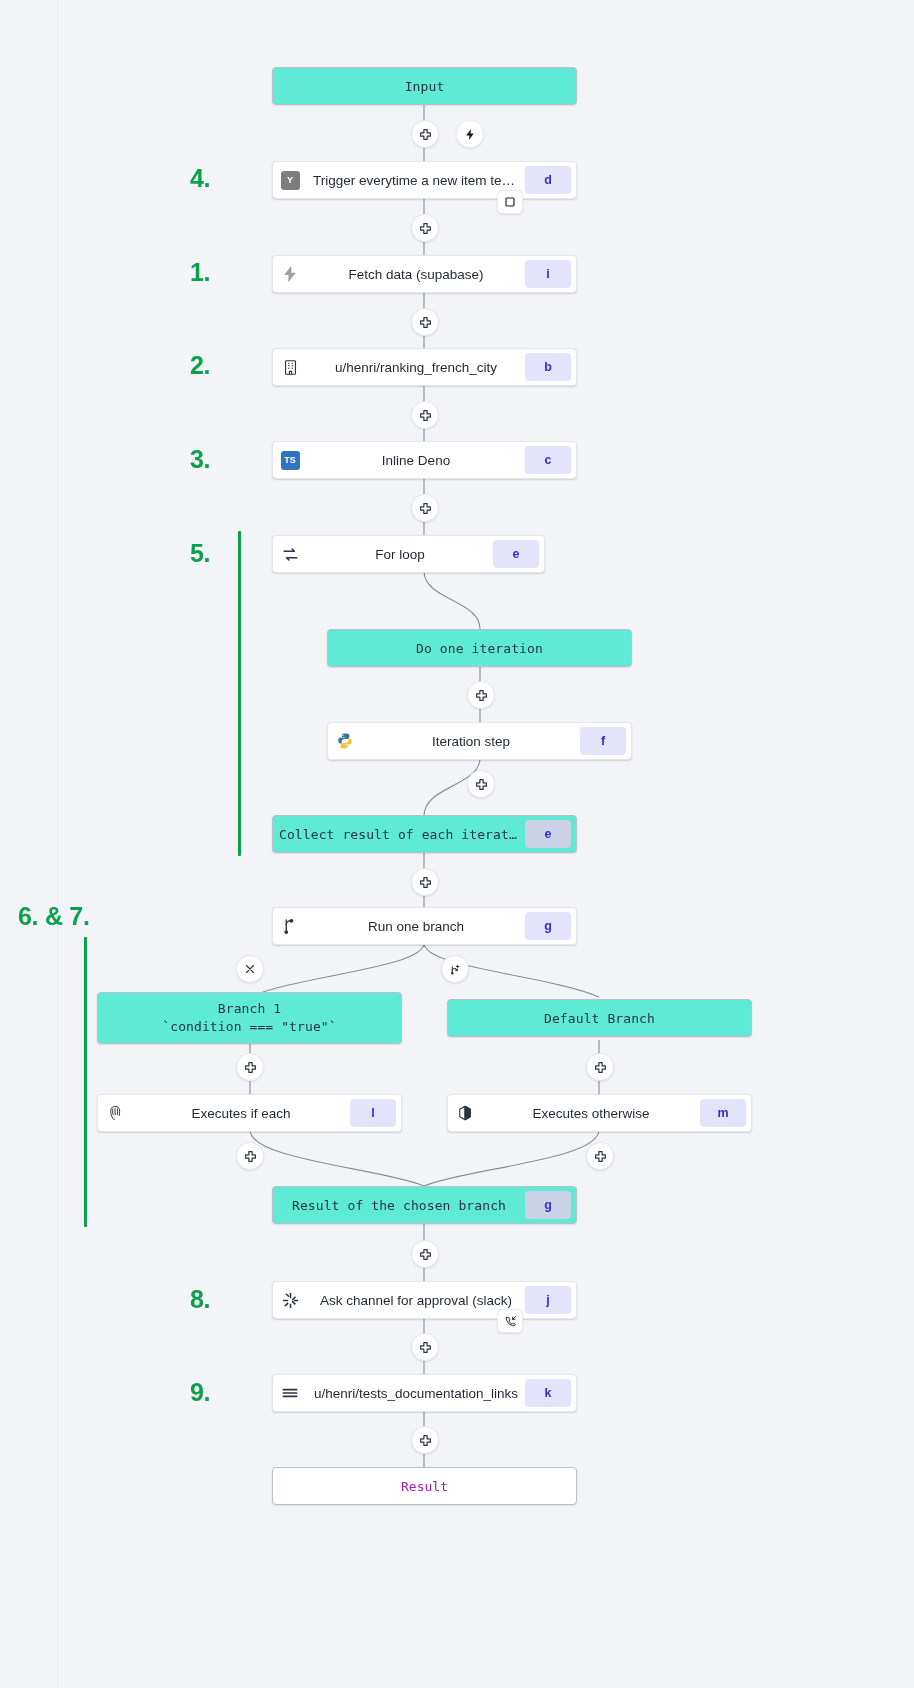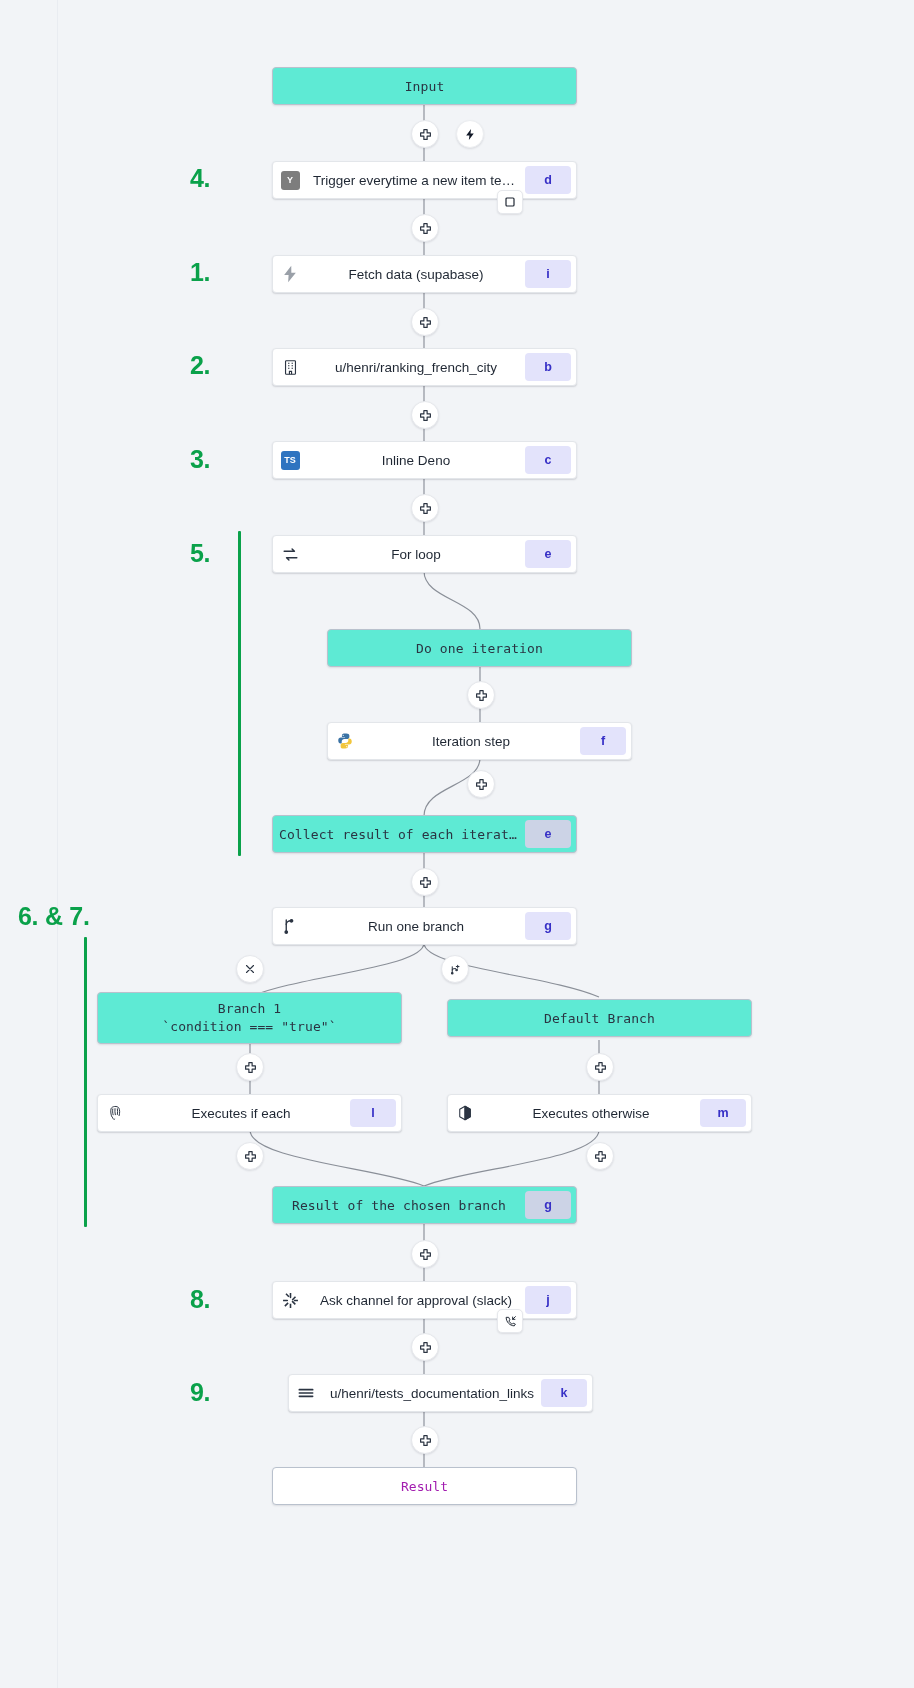--- a/index.html
+++ b/index.html
@@ -232,21 +232,21 @@
     <span class="label">Inline Deno</span>
     <span class="badge">c</span>
   </div>
 
   <div class="handle" style="left:411px;top:494px;">
     <svg width="13" height="13" viewBox="0 0 24 24" fill="none" stroke="currentColor" stroke-width="2.2" stroke-linejoin="round">
         <path d="M9 3h6v6h6v6h-6v6H9v-6H3V9h6z"></path>
       </svg>
   </div>
 
-  <div class="node white" style="left:272px;top:535px;width:305px;">
+  <div class="node white" style="left:272px;top:535px;width:273px;">
     <span class="ico">
       <svg width="19" height="19" viewBox="0 0 24 24" fill="none" stroke="currentColor" stroke-width="1.8" stroke-linecap="round" stroke-linejoin="round">
         <path d="M4 8h13l-3-3M20 16H7l3 3"></path>
       </svg>
     </span>
     <span class="label">For loop</span>
     <span class="badge">e</span>
   </div>
 
   <div class="node grey" style="left:327px;top:629px;width:305px;">
@@ -400,21 +400,21 @@
       <path d="M21 3l-5 5M16 3.8V8h4.2"></path>
     </svg>
   </div>
 
   <div class="handle" style="left:411px;top:1333px;">
     <svg width="13" height="13" viewBox="0 0 24 24" fill="none" stroke="currentColor" stroke-width="2.2" stroke-linejoin="round">
         <path d="M9 3h6v6h6v6h-6v6H9v-6H3V9h6z"></path>
       </svg>
   </div>
 
-  <div class="node white" style="left:272px;top:1374px;width:305px;margin-left:16px;">
+  <div class="node white" style="left:272px;top:1374px;width:305px;">
     <span class="ico">
       <svg width="20" height="20" viewBox="0 0 24 24" fill="none" stroke="currentColor" stroke-width="2" stroke-linecap="round">
         <path d="M4 8h16M4 12h16M4 16h16"></path>
       </svg>
     </span>
     <span class="label">u/henri/tests_documentation_links</span>
     <span class="badge">k</span>
   </div>
 
   <div class="handle" style="left:411px;top:1426px;">

